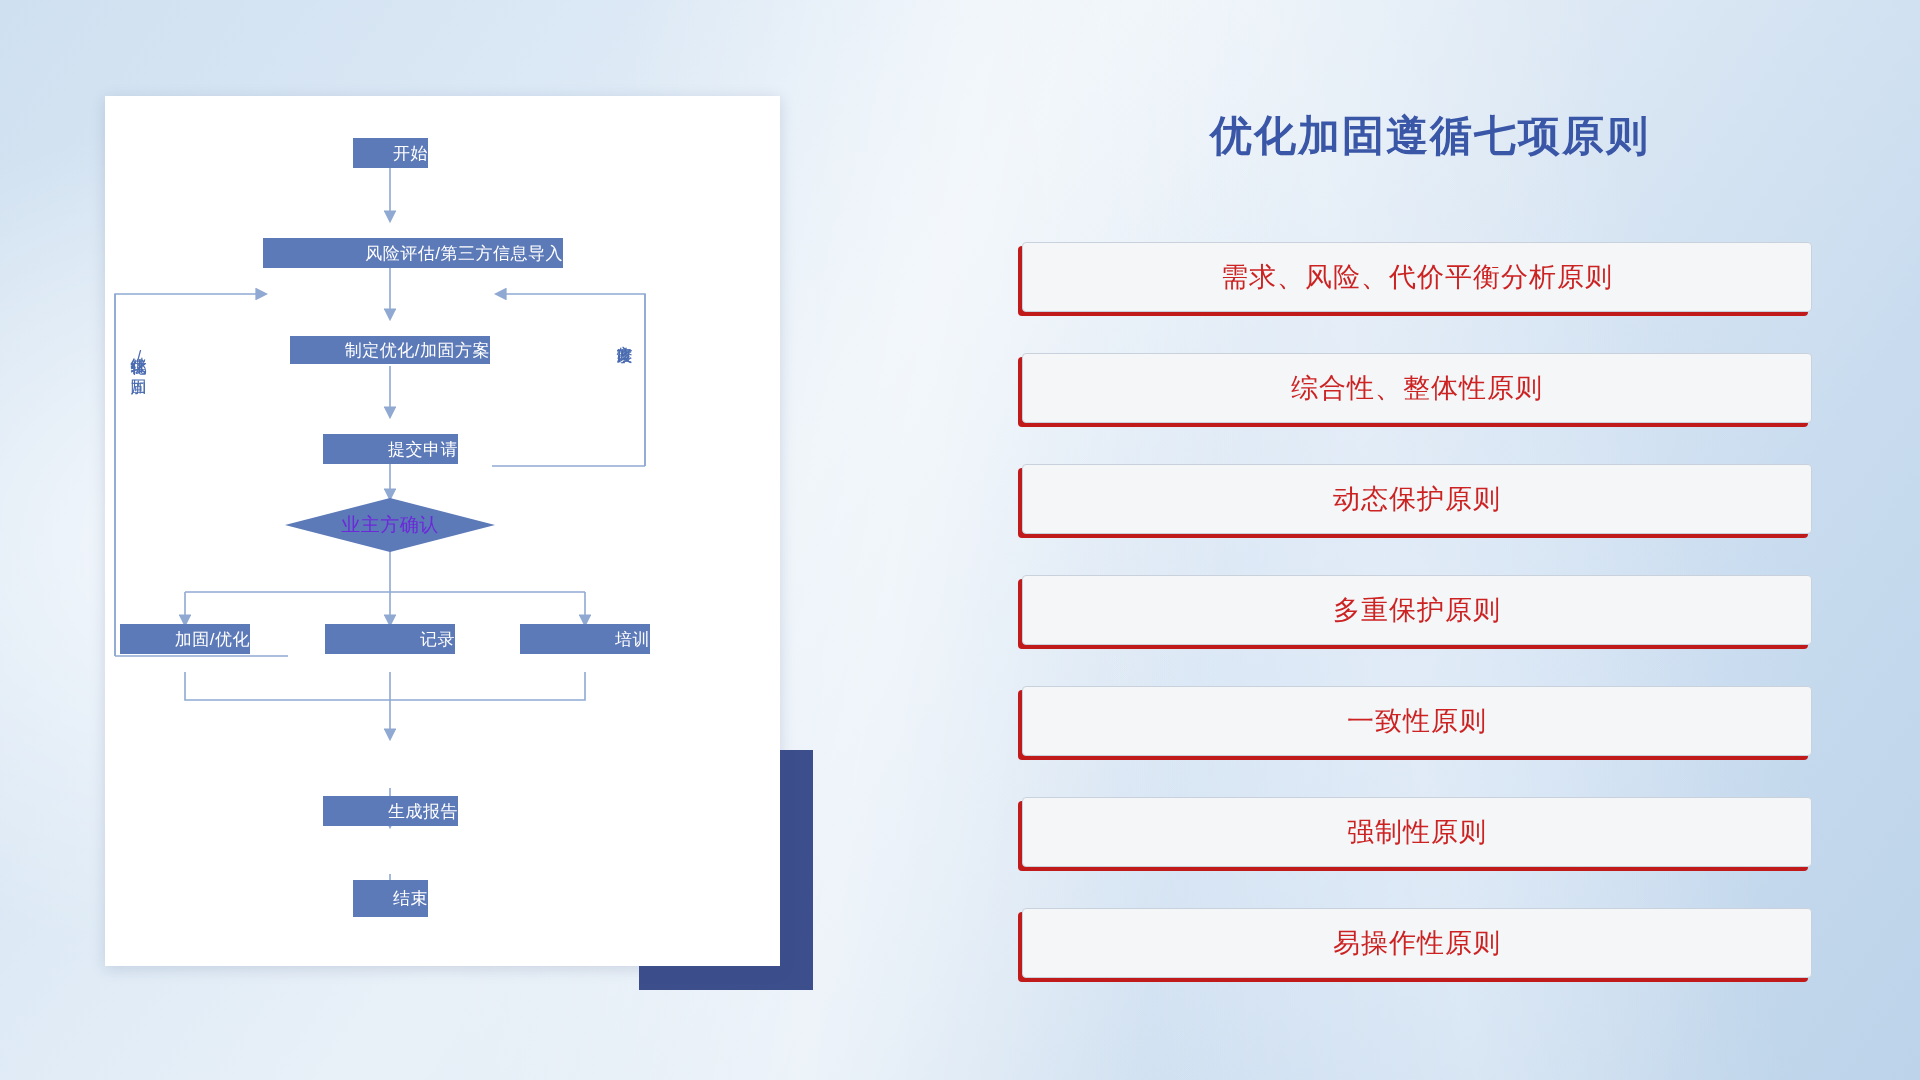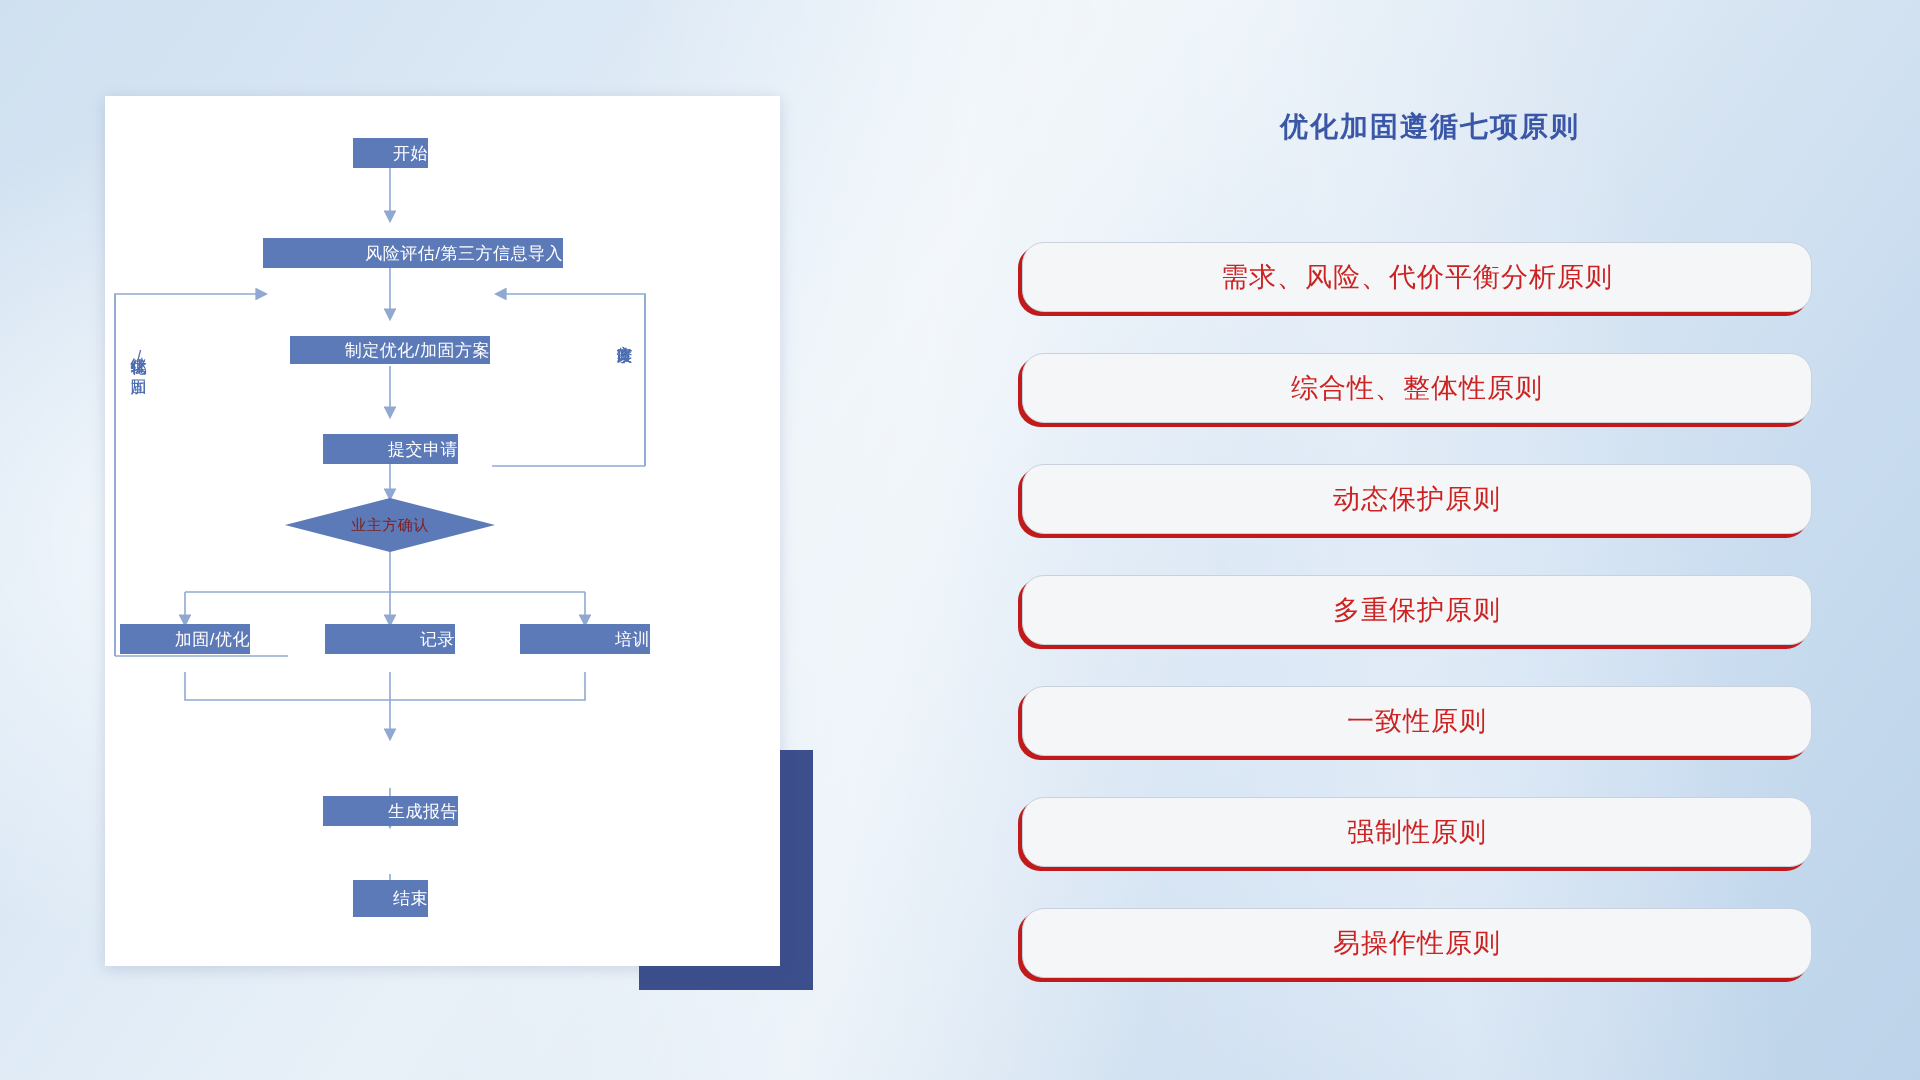--- a/index.html
+++ b/index.html
@@ -70,22 +70,22 @@
   }
   .diamond-shape {
     position: absolute;
     left: 0; top: 0;
     width: 100%; height: 100%;
     background: #5c79b8;
     clip-path: polygon(50% 0%, 100% 50%, 50% 100%, 0% 50%);
   }
   .diamond-label {
     position: relative;
-    color: #7f1d1d;
-    font-size: 15px;
+    color: #6d28d9;
+    font-size: 19px;
     white-space: nowrap;
     letter-spacing: 0.5px;
   }
   .side-label {
     position: absolute;
     color: #4a6bb0;
     font-size: 16px;
     line-height: 1.15;
     writing-mode: vertical-rl;
     text-orientation: upright;
@@ -93,33 +93,33 @@
   }
 
   
   .right-title {
     position: absolute;
     left: 1150px;
     top: 108px;
     width: 560px;
     text-align: center;
     color: #3a56a6;
-    font-size: 28px;
+    font-size: 42px;
     font-weight: bold;
     letter-spacing: 2px;
   }
   .pill {
     position: absolute;
     left: 1022px;
     width: 790px;
     height: 70px;
     box-sizing: border-box;
     background: #f4f6f8;
     border: 1px solid #c9d2dc;
-    border-radius: 22px;
+    border-radius: 4px;
     display: flex;
     align-items: center;
     justify-content: center;
     color: #cc2222;
     font-size: 27px;
     letter-spacing: 1px;
     box-shadow: -4px 4px 0 0 #c11a1a;
   }
 </style>
 </head>

